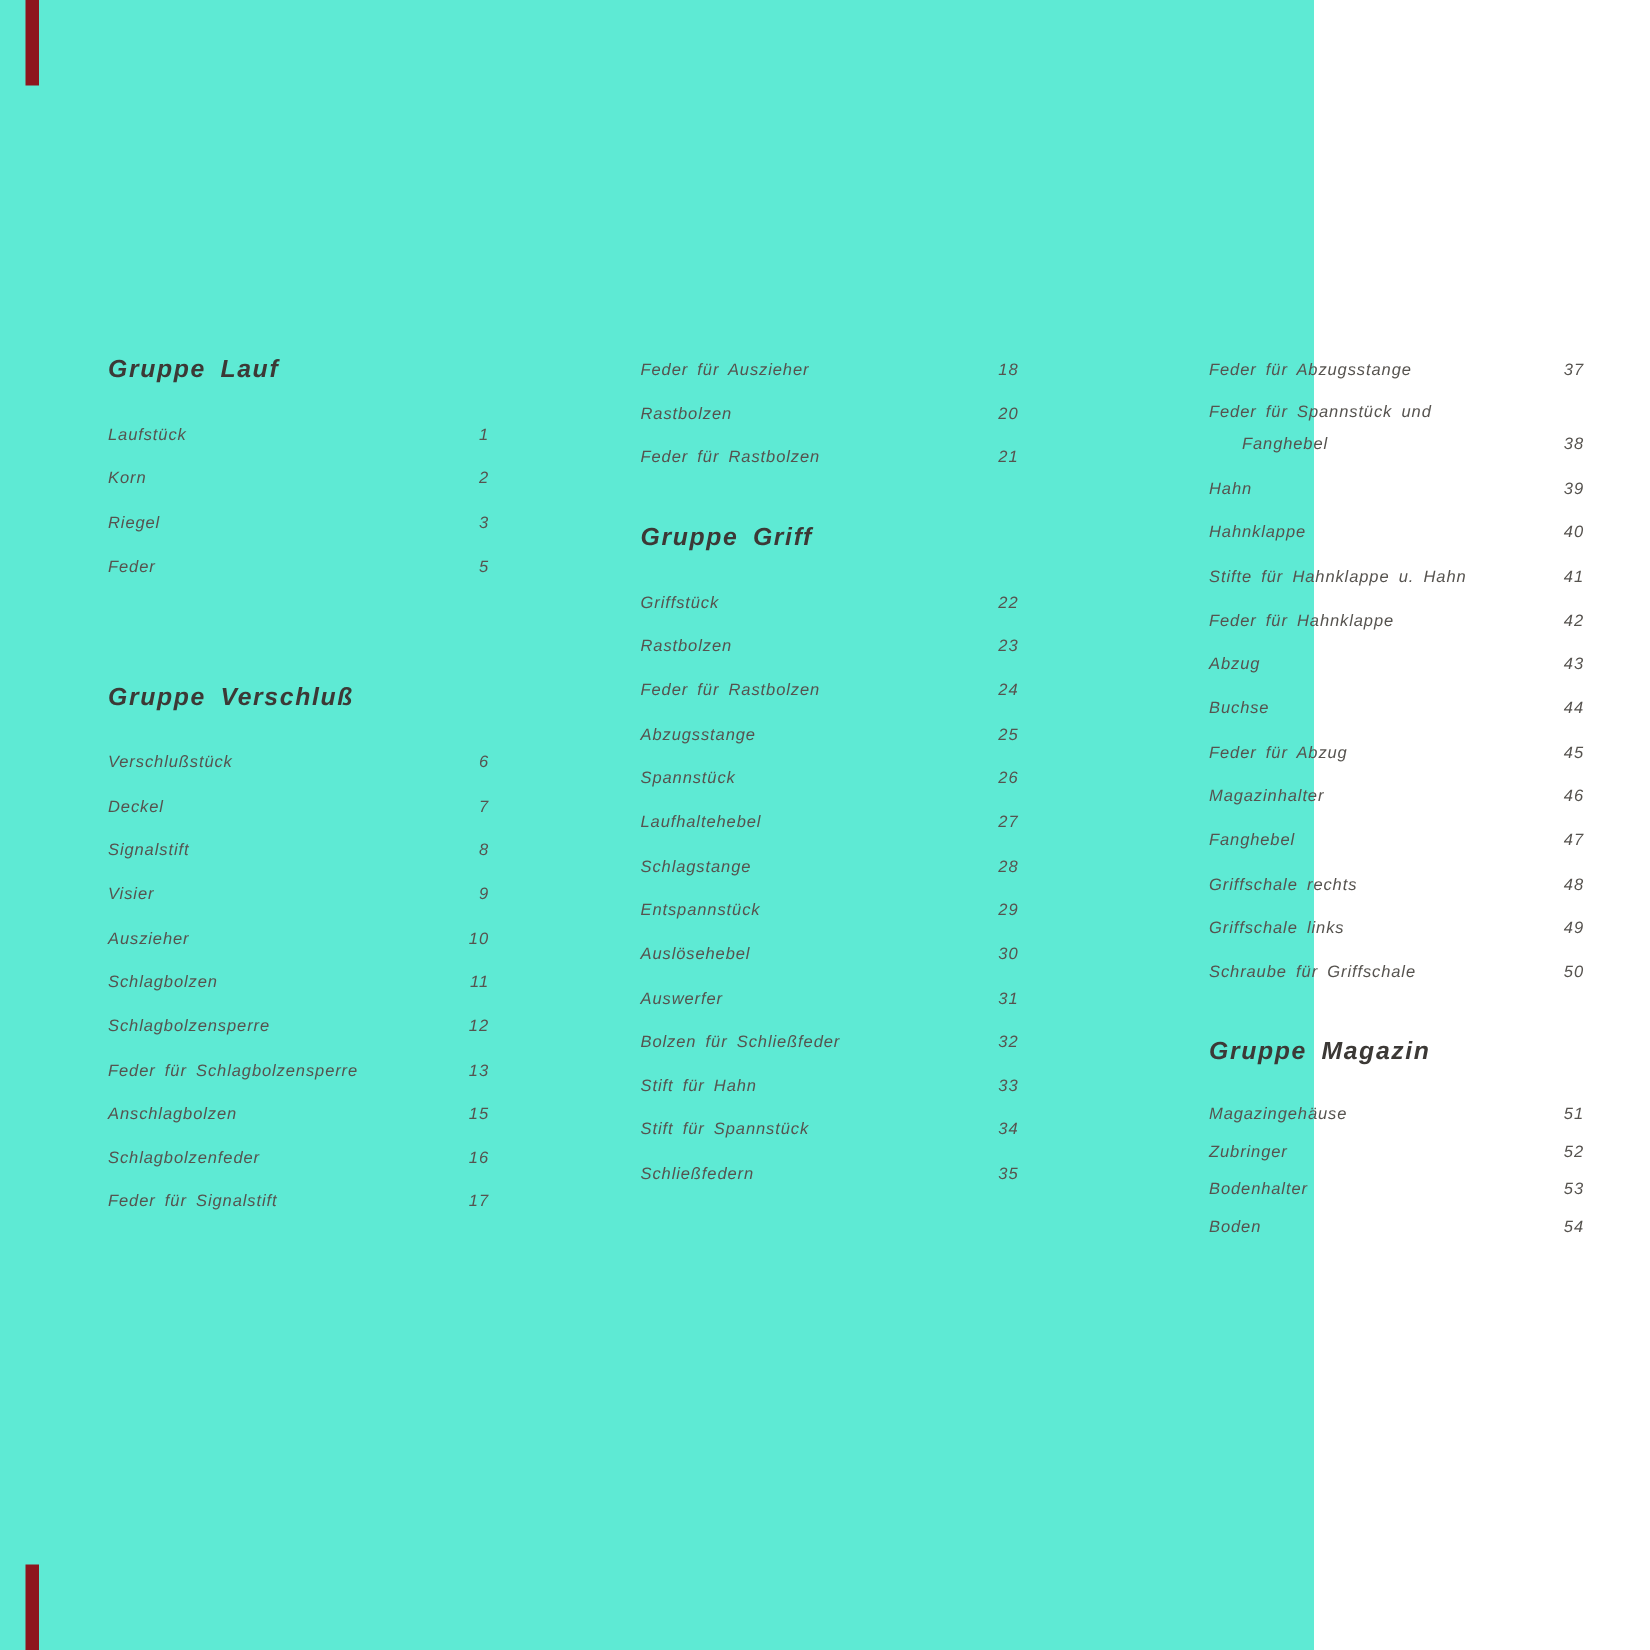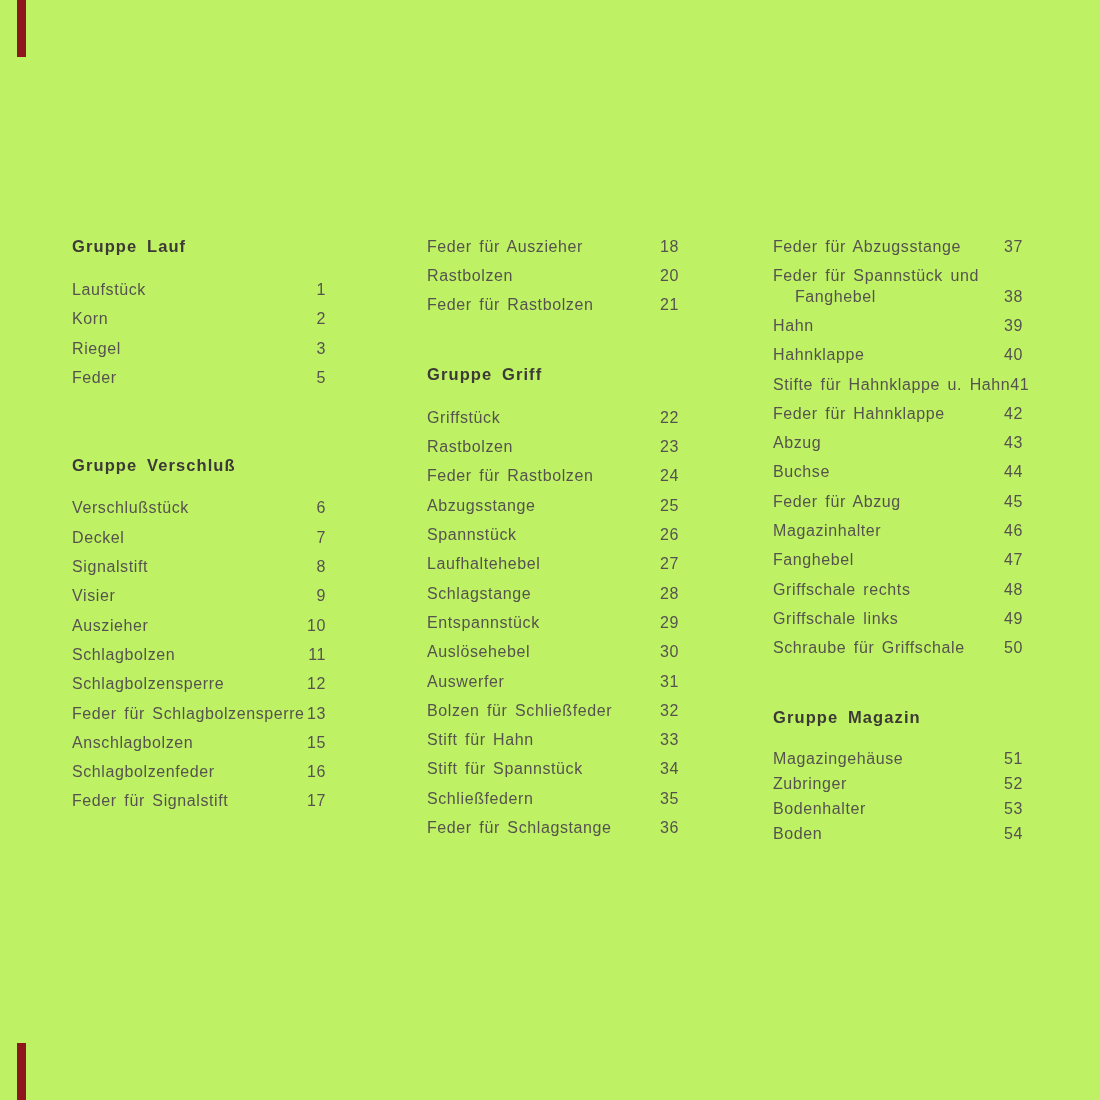--- a/index.html
+++ b/index.html
@@ -4,66 +4,67 @@
 <style>
   html, body {
     margin: 0;
     padding: 0;
     width: 1100px;
     height: 1100px;
     overflow: hidden;
   }
   .page {
     position: relative;
-    width: 1100px;
+    width: 876px;
     height: 1100px;
-    background: #bef264;
+    background: #5eead4;
     font-family: "Liberation Sans", sans-serif;
     color: #56534f;
+    font-style: italic;
   }
   .edge-mark {
     position: absolute;
     left: 17px;
     width: 9px;
     height: 57px;
     background: #8e161d;
   }
   .edge-mark.top { top: 0; }
   .edge-mark.bottom { bottom: 0; }
 
   .col {
     position: absolute;
     top: 232px;
   }
   .col-0 { left: 72px;  width: 254px; }
   .col-1 { left: 427px; width: 252px; }
-  .col-2 { left: 773px; width: 250px; }
+  .col-2 { left: 806px; width: 250px; }
 
   .section { }
   .gap-lg { margin-top: 58px; }
-  .gap-md { margin-top: 40px; }
+  .gap-md { margin-top: 24px; }
 
   .sec-heading {
     height: 29.3px;
     display: flex;
     align-items: center;
     margin-bottom: 14px;
     font-size: 16.5px;
     font-weight: bold;
     letter-spacing: 1.1px;
     word-spacing: 4px;
     color: #3c3936;
     white-space: nowrap;
   }
   .row {
     display: flex;
     justify-content: space-between;
     align-items: center;
     height: 29.3px;
-    font-size: 16px;
+    font-size: 11px;
     letter-spacing: 0.6px;
     word-spacing: 2.5px;
     white-space: nowrap;
   }
   .row .lbl { color: #56534f; }
   .row .num { color: #56534f; text-align: left; }
   .row-compact { height: 25px; }
   .row-double {
     height: 50px;
     align-items: flex-end;
@@ -278,26 +279,20 @@
             <div>Stift für Spannstück</div>
           </div>
           <div class="num">34</div>
         </div>
         <div class="row">
           <div class="lbl">
             <div>Schließfedern</div>
           </div>
           <div class="num">35</div>
         </div>
-        <div class="row">
-          <div class="lbl">
-            <div>Feder für Schlagstange</div>
-          </div>
-          <div class="num">36</div>
-        </div>
       </div>
     </div>
   <div class="col col-2">
       <div class="section">
         <div class="row">
           <div class="lbl">
             <div>Feder für Abzugsstange</div>
           </div>
           <div class="num">37</div>
         </div>

